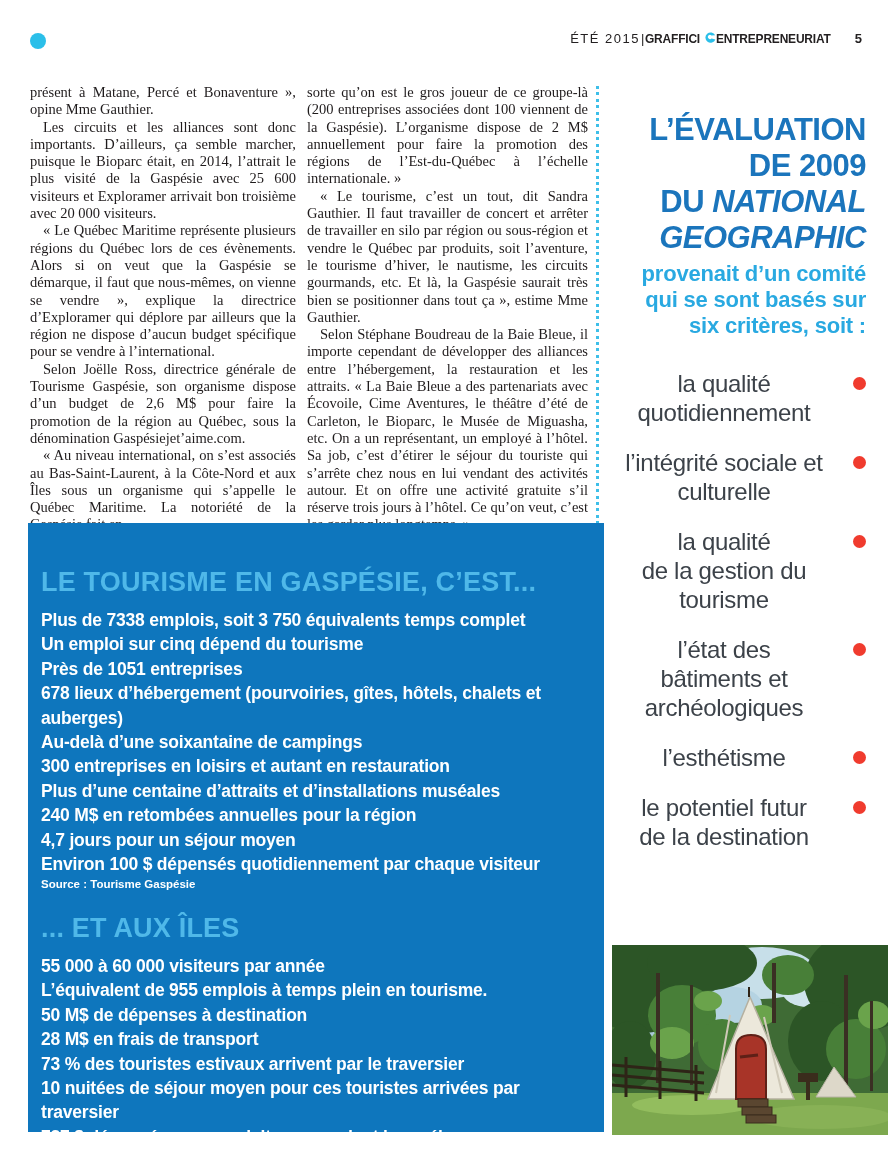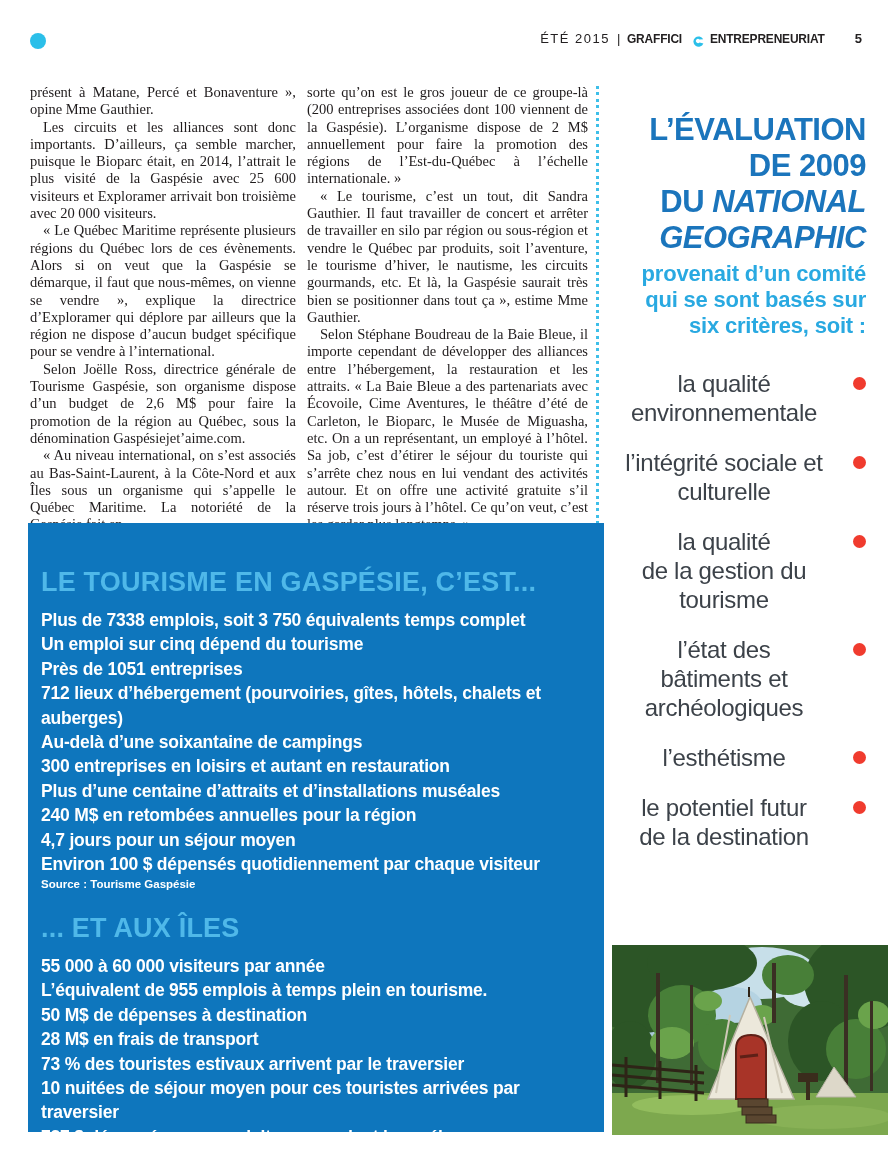--- a/index.html
+++ b/index.html
@@ -3,21 +3,21 @@
 <meta charset="utf-8">
 <style>
   html,body{margin:0;padding:0;background:#e8e8e8;}
   .page{position:relative;width:891px;height:1161px;background:#ffffff;margin:0 auto;
         font-family:"Liberation Sans",sans-serif;overflow:hidden;}
 
   
   .corner-dot{position:absolute;left:30px;top:33px;width:16px;height:16px;border-radius:50%;background:#2bbfe9;}
 
   
-  .header{position:absolute;top:31px;right:29px;display:flex;align-items:flex-end;gap:6px;
+  .header{position:absolute;top:31px;right:29px;display:flex;align-items:flex-start;
           font-size:13px;color:#232021;white-space:nowrap;}
   .header .season{letter-spacing:1.5px;font-weight:400;}
   .header .sep{color:#232021;font-weight:300;margin:0 1px;}
   .header .brand,.header .section{font-weight:800;letter-spacing:-0.2px;transform:scaleX(.92);transform-origin:left center;}
   .header .pagenum{font-weight:600;margin-left:14px;}
   .swoosh{width:11px;height:11px;display:inline-block;}
 
   
   .bodycol{position:absolute;top:84px;font-family:"Liberation Serif",serif;font-size:14.5px;
            line-height:17.3px;color:#1f1b1c;text-align:justify;}
@@ -95,21 +95,21 @@
         <div><em>GEOGRAPHIC</em></div>
       </div>
     <div class="sb-sub">
         <div>provenait d’un comité</div>
         <div>qui se sont basés sur</div>
         <div>six critères, soit :</div>
       </div>
     <div class="criteria">
         <div class="crit">
           <div>la qualité</div>
-          <div>environnementale</div>
+          <div>quotidiennement</div>
           <span class="bullet"></span>
         </div>
         <div class="crit">
           <div>l’intégrité sociale et</div>
           <div>culturelle</div>
           <span class="bullet"></span>
         </div>
         <div class="crit">
           <div>la qualité</div>
           <div>de la gestion du</div>
@@ -133,21 +133,21 @@
         </div>
       </div>
   </div>
 
   <div class="infobox">
     <div class="ib-heading">LE TOURISME EN GASPÉSIE, C’EST...</div>
     <ul class="ib-list">
         <li>Plus de 7338 emplois, soit 3 750 équivalents temps complet</li>
         <li>Un emploi sur cinq dépend du tourisme</li>
         <li>Près de 1051 entreprises</li>
-        <li>712 lieux d’hébergement (pourvoiries, gîtes, hôtels, chalets et auberges)</li>
+        <li>678 lieux d’hébergement (pourvoiries, gîtes, hôtels, chalets et auberges)</li>
         <li>Au-delà d’une soixantaine de campings</li>
         <li>300 entreprises en loisirs et autant en restauration</li>
         <li>Plus d’une centaine d’attraits et d’installations muséales</li>
         <li>240 M$ en retombées annuelles pour la région</li>
         <li>4,7 jours pour un séjour moyen</li>
         <li>Environ 100 $ dépensés quotidiennement par chaque visiteur</li>
       </ul>
     <div class="ib-source">Source : Tourisme Gaspésie</div>
     <div class="ib-heading second">... ET AUX ÎLES</div>
     <ul class="ib-list">

